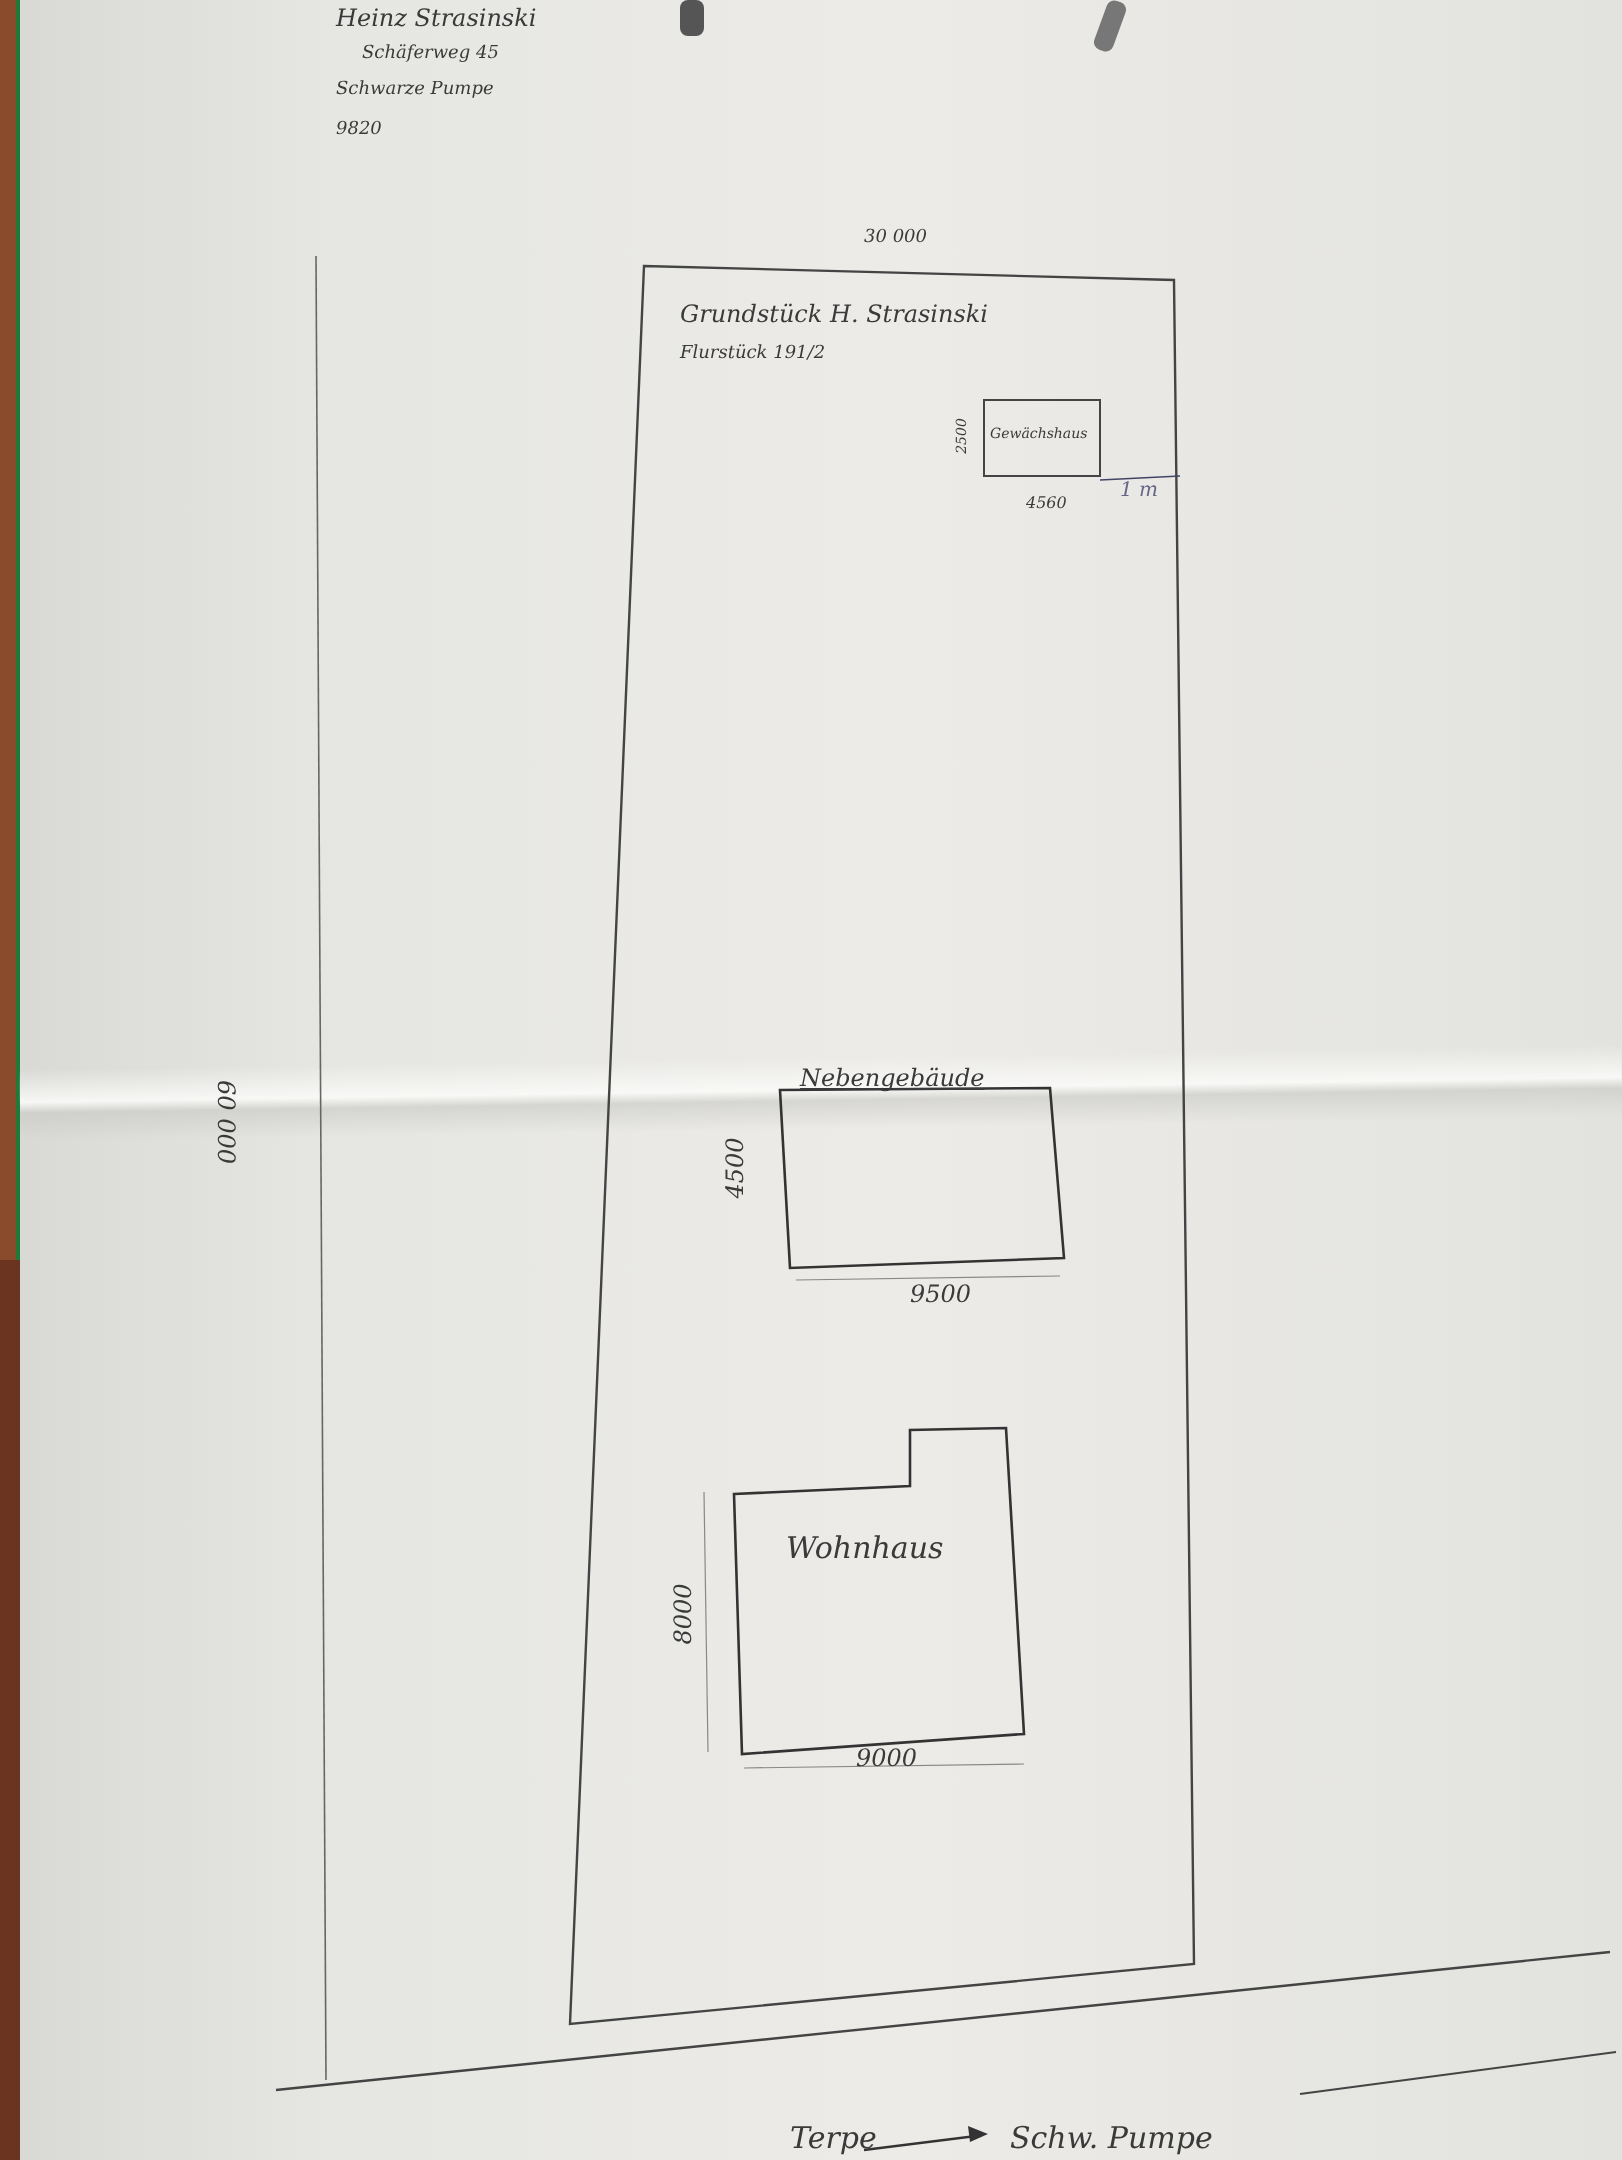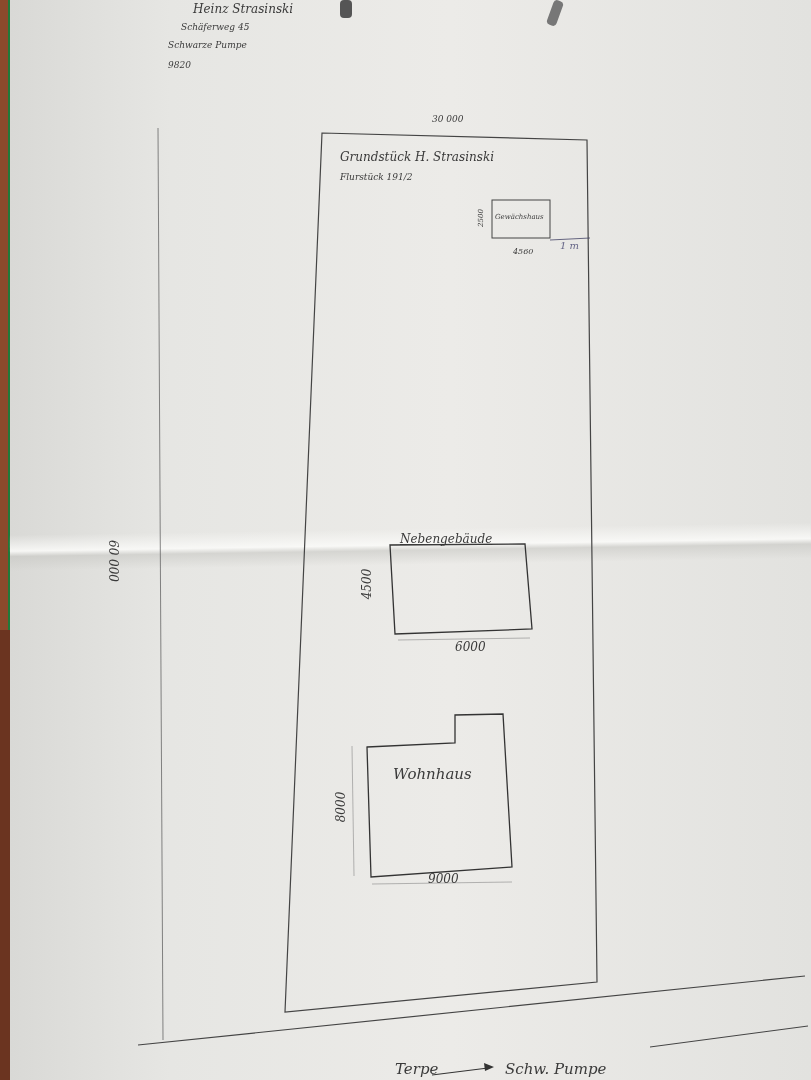--- a/index.html
+++ b/index.html
@@ -48,37 +48,37 @@
   <line x1="398" y1="640" x2="530" y2="638" stroke="#888" stroke-width="0.6"></line>
 
   <polygon points="367,747 455,743 455,715 503,714 512,867 371,877" fill="none" stroke="#333" stroke-width="1.3"></polygon>
   <line x1="352" y1="746" x2="354" y2="876" stroke="#888" stroke-width="0.6"></line>
   <line x1="372" y1="884" x2="512" y2="882" stroke="#888" stroke-width="0.6"></line>
 
   <line x1="432" y1="1075" x2="488" y2="1068" stroke="#333" stroke-width="1.2"></line>
   <polygon points="494,1067 484,1063 485,1071" fill="#333"></polygon>
 </svg>
 
-<div class="hand med" style="left:168px;top:2px;margin-left:25px;">Heinz Strasinski</div>
+<div class="hand med" style="left:168px;top:2px;">Heinz Strasinski</div>
 <div class="hand small" style="left:168px;top:22px;margin-left:13px;">Schäferweg 45</div>
 <div class="hand small" style="left:168px;top:40px;">Schwarze Pumpe</div>
 <div class="hand small" style="left:168px;top:60px;">9820</div>
 
 <div class="hand small" style="left:432px;top:114px;">30 000</div>
 <div class="hand med" style="left:340px;top:150px;">Grundstück   H. Strasinski</div>
 <div class="hand small" style="left:340px;top:172px;">Flurstück   191/2</div>
 <div class="hand med" style="left:120px;top:540px;transform:rotate(90deg);transform-origin:left top;">60 000</div>
 
 <div class="hand" style="left:495px;top:213px;font-size:7px;">Gewächshaus</div>
 <div class="hand" style="left:513px;top:247px;font-size:8px;">4560</div>
 <div class="hand" style="left:472px;top:214px;font-size:7px;transform:rotate(-90deg);">2500</div>
 <div class="hand" style="left:560px;top:240px;font-size:10px;color:#668;">1 m</div>
 
 <div class="hand med" style="left:400px;top:532px;text-decoration:underline;">Nebengebäude</div>
-<div class="hand med" style="left:455px;top:640px;">6000</div>
+<div class="hand med" style="left:455px;top:640px;">9500</div>
 <div class="hand med" style="left:352px;top:577px;transform:rotate(-90deg);">4500</div>
 
 <div class="hand big" style="left:393px;top:765px;">Wohnhaus</div>
 <div class="hand med" style="left:428px;top:872px;">9000</div>
 <div class="hand med" style="left:326px;top:800px;transform:rotate(-90deg);">8000</div>
 
 <div class="hand big" style="left:375px;top:1060px;margin-left:20px;">Terpe</div>
 <div class="hand big" style="left:505px;top:1045px;margin-top:15px;">Schw. Pumpe</div>
 
 </body></html>

